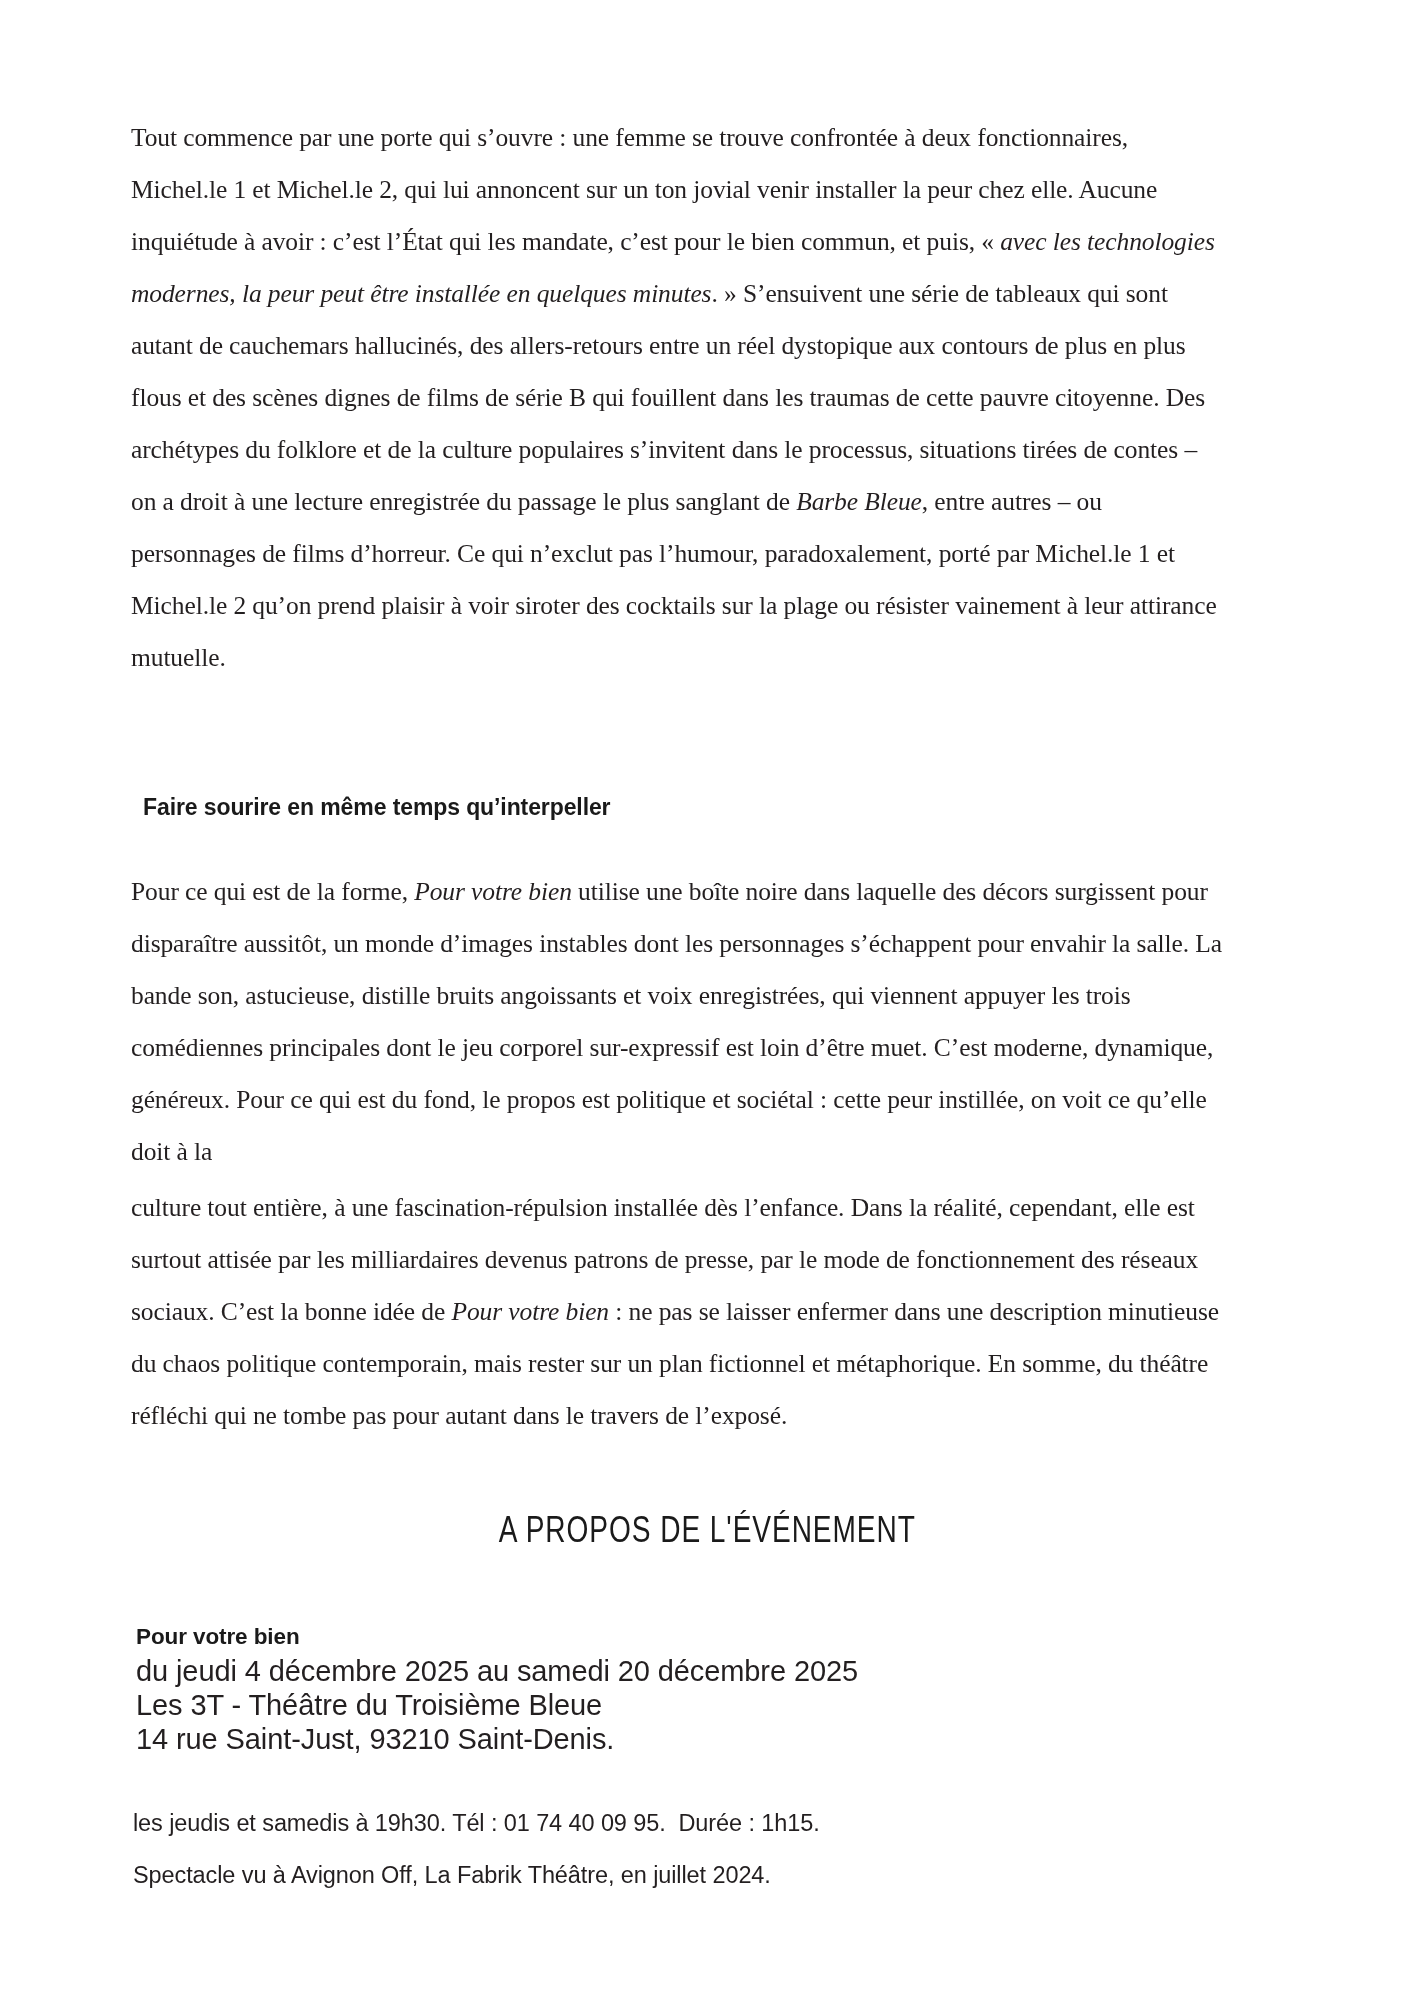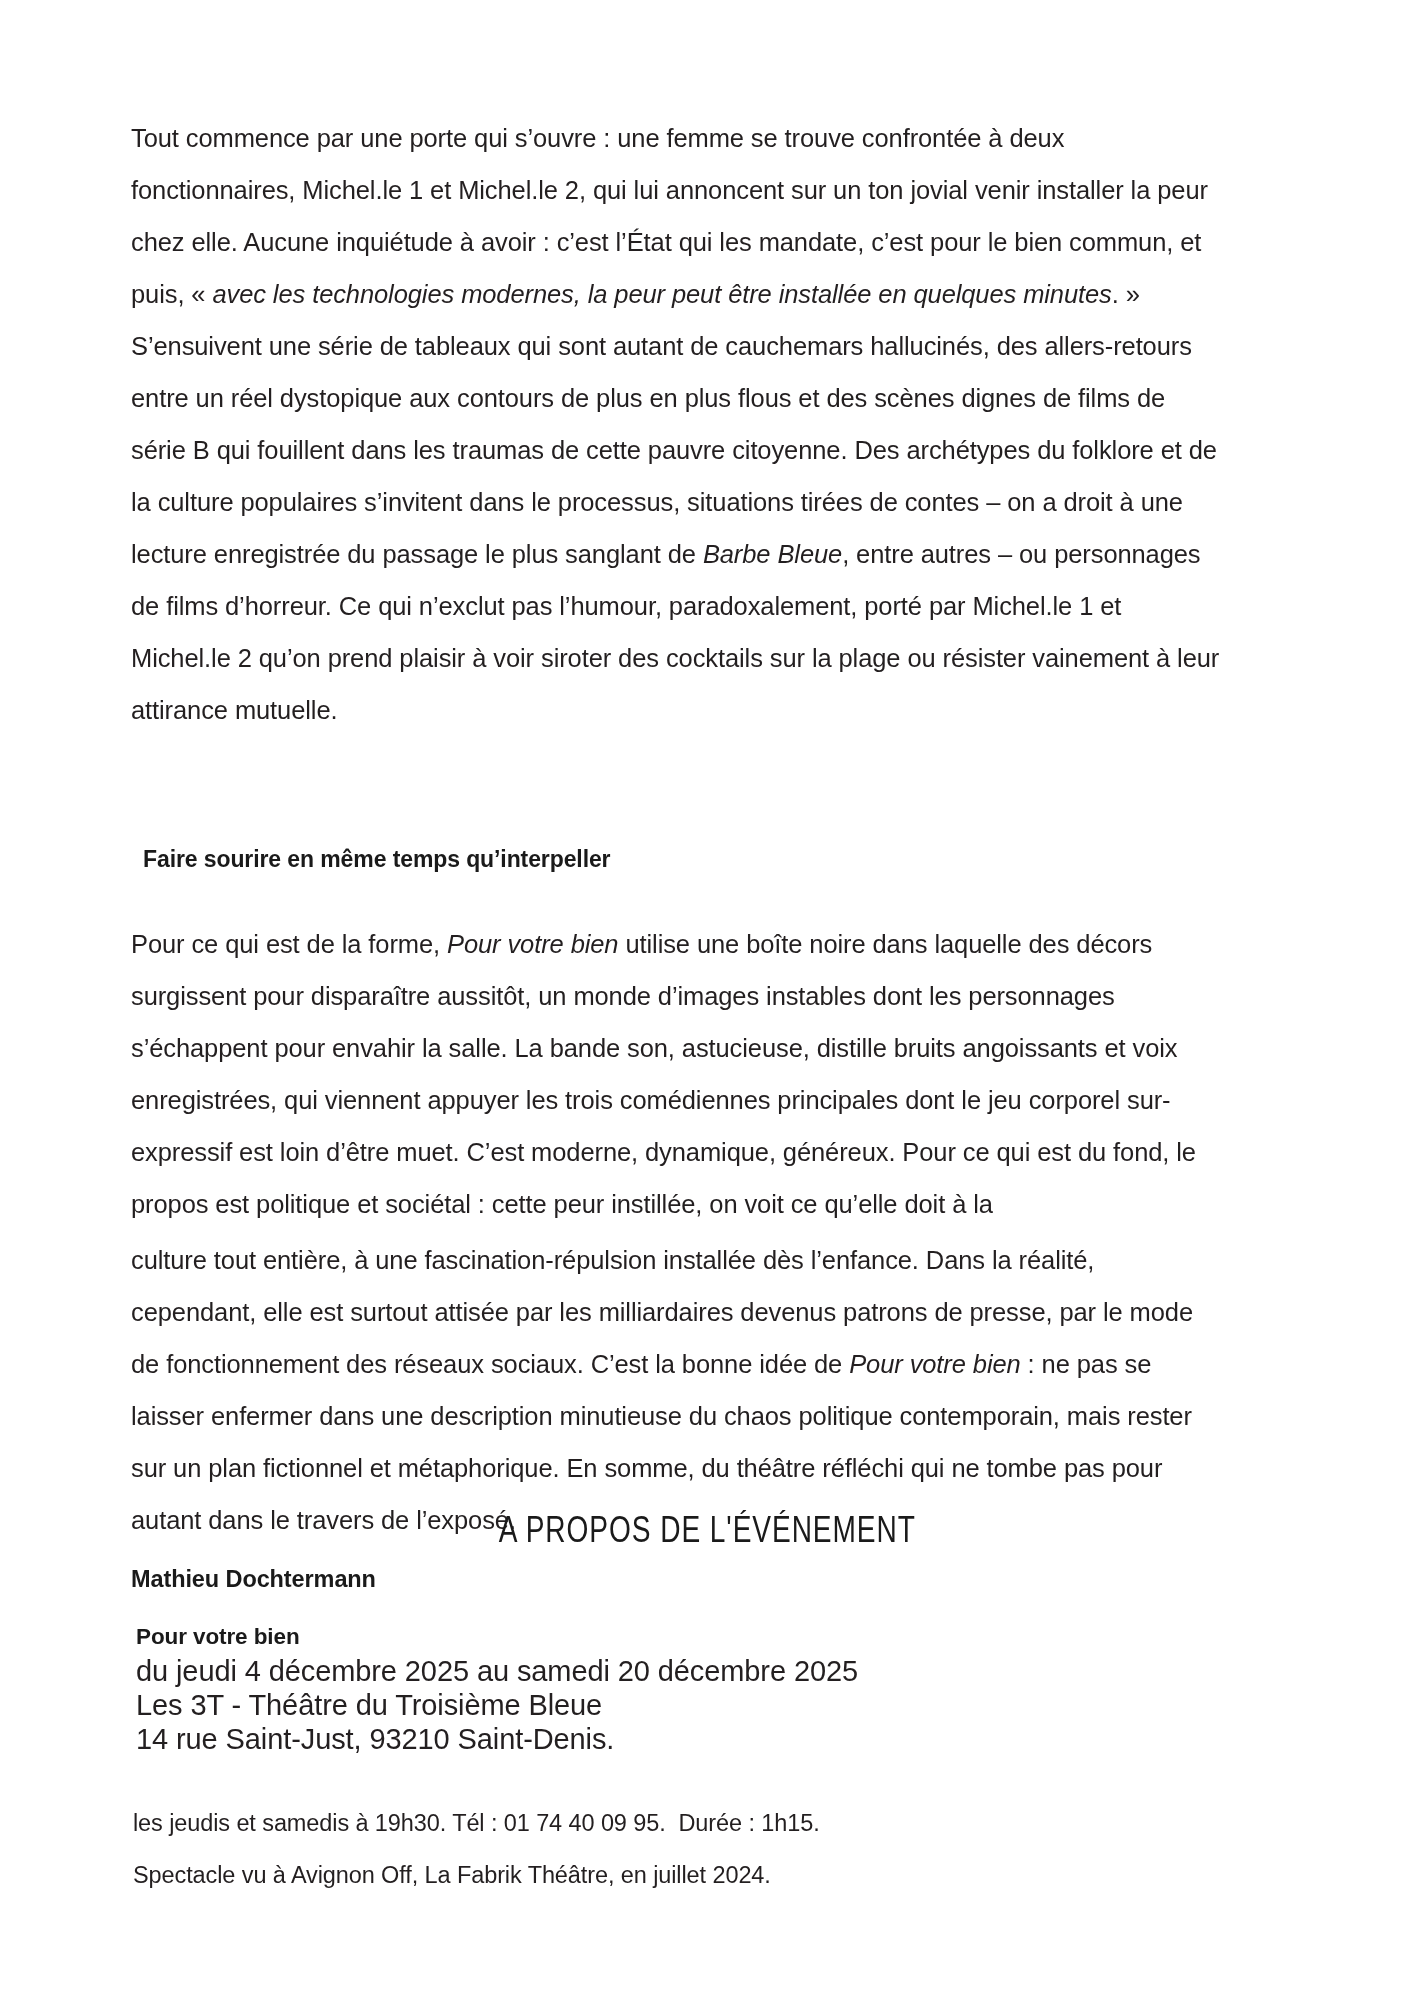--- a/index.html
+++ b/index.html
@@ -34,20 +34,21 @@
   
   .para {
     font-size: 25.5px;
     line-height: 52px;
     color: #231f20;
     letter-spacing: -0.1px;
     margin: 0;
     width: 1095px;
     text-align: left;
     font-weight: 400;
+    font-family: Liberation Serif, serif;
   }
 
   .para.p1 { margin-bottom: 0; }
 
   .gap-after-p1 { height: 96px; }
 
   .subhead {
     font-size: 23px;
     line-height: 30px;
     font-weight: 700;
@@ -155,21 +156,20 @@
     <div class="gap-after-subhead"></div>
 
     <p class="para p2"><span>Pour ce qui est de la forme, </span><em class="it">Pour votre bien</em><span> utilise une boîte noire dans laquelle des décors surgissent pour disparaître aussitôt, un monde d’images instables dont les personnages s’échappent pour envahir la salle. La bande son, astucieuse, distille bruits angoissants et voix enregistrées, qui viennent appuyer les trois comédiennes principales dont le jeu corporel sur-expressif est loin d’être muet. C’est moderne, dynamique, généreux. Pour ce qui est du fond, le propos est politique et sociétal : cette peur instillée, on voit ce qu’elle doit à la</span></p>
 
     <div class="gap-p2-p3"></div>
 
     <p class="para p3"><span>culture tout entière, à une fascination-répulsion installée dès l’enfance. Dans la réalité, cependant, elle est surtout attisée par les milliardaires devenus patrons de presse, par le mode de fonctionnement des réseaux sociaux. C’est la bonne idée de </span><em class="it">Pour votre bien</em><span> : ne pas se laisser enfermer dans une description minutieuse du chaos politique contemporain, mais rester sur un plan fictionnel et métaphorique. En somme, du théâtre réfléchi qui ne tombe pas pour autant dans le travers de l’exposé.</span></p>
 
     <div class="gap-before-author"></div>
 
-    <p class="author">Mathieu Dochtermann</p>
 
   </div>
 
   <div class="section-heading-wrap">
     <span class="section-heading">A PROPOS DE L'ÉVÉNEMENT</span>
   </div>
 
   <div class="event-block">
     <p class="event-title">Pour votre bien</p>
     <p class="event-line">du jeudi 4 décembre 2025 au samedi 20 décembre 2025</p>

